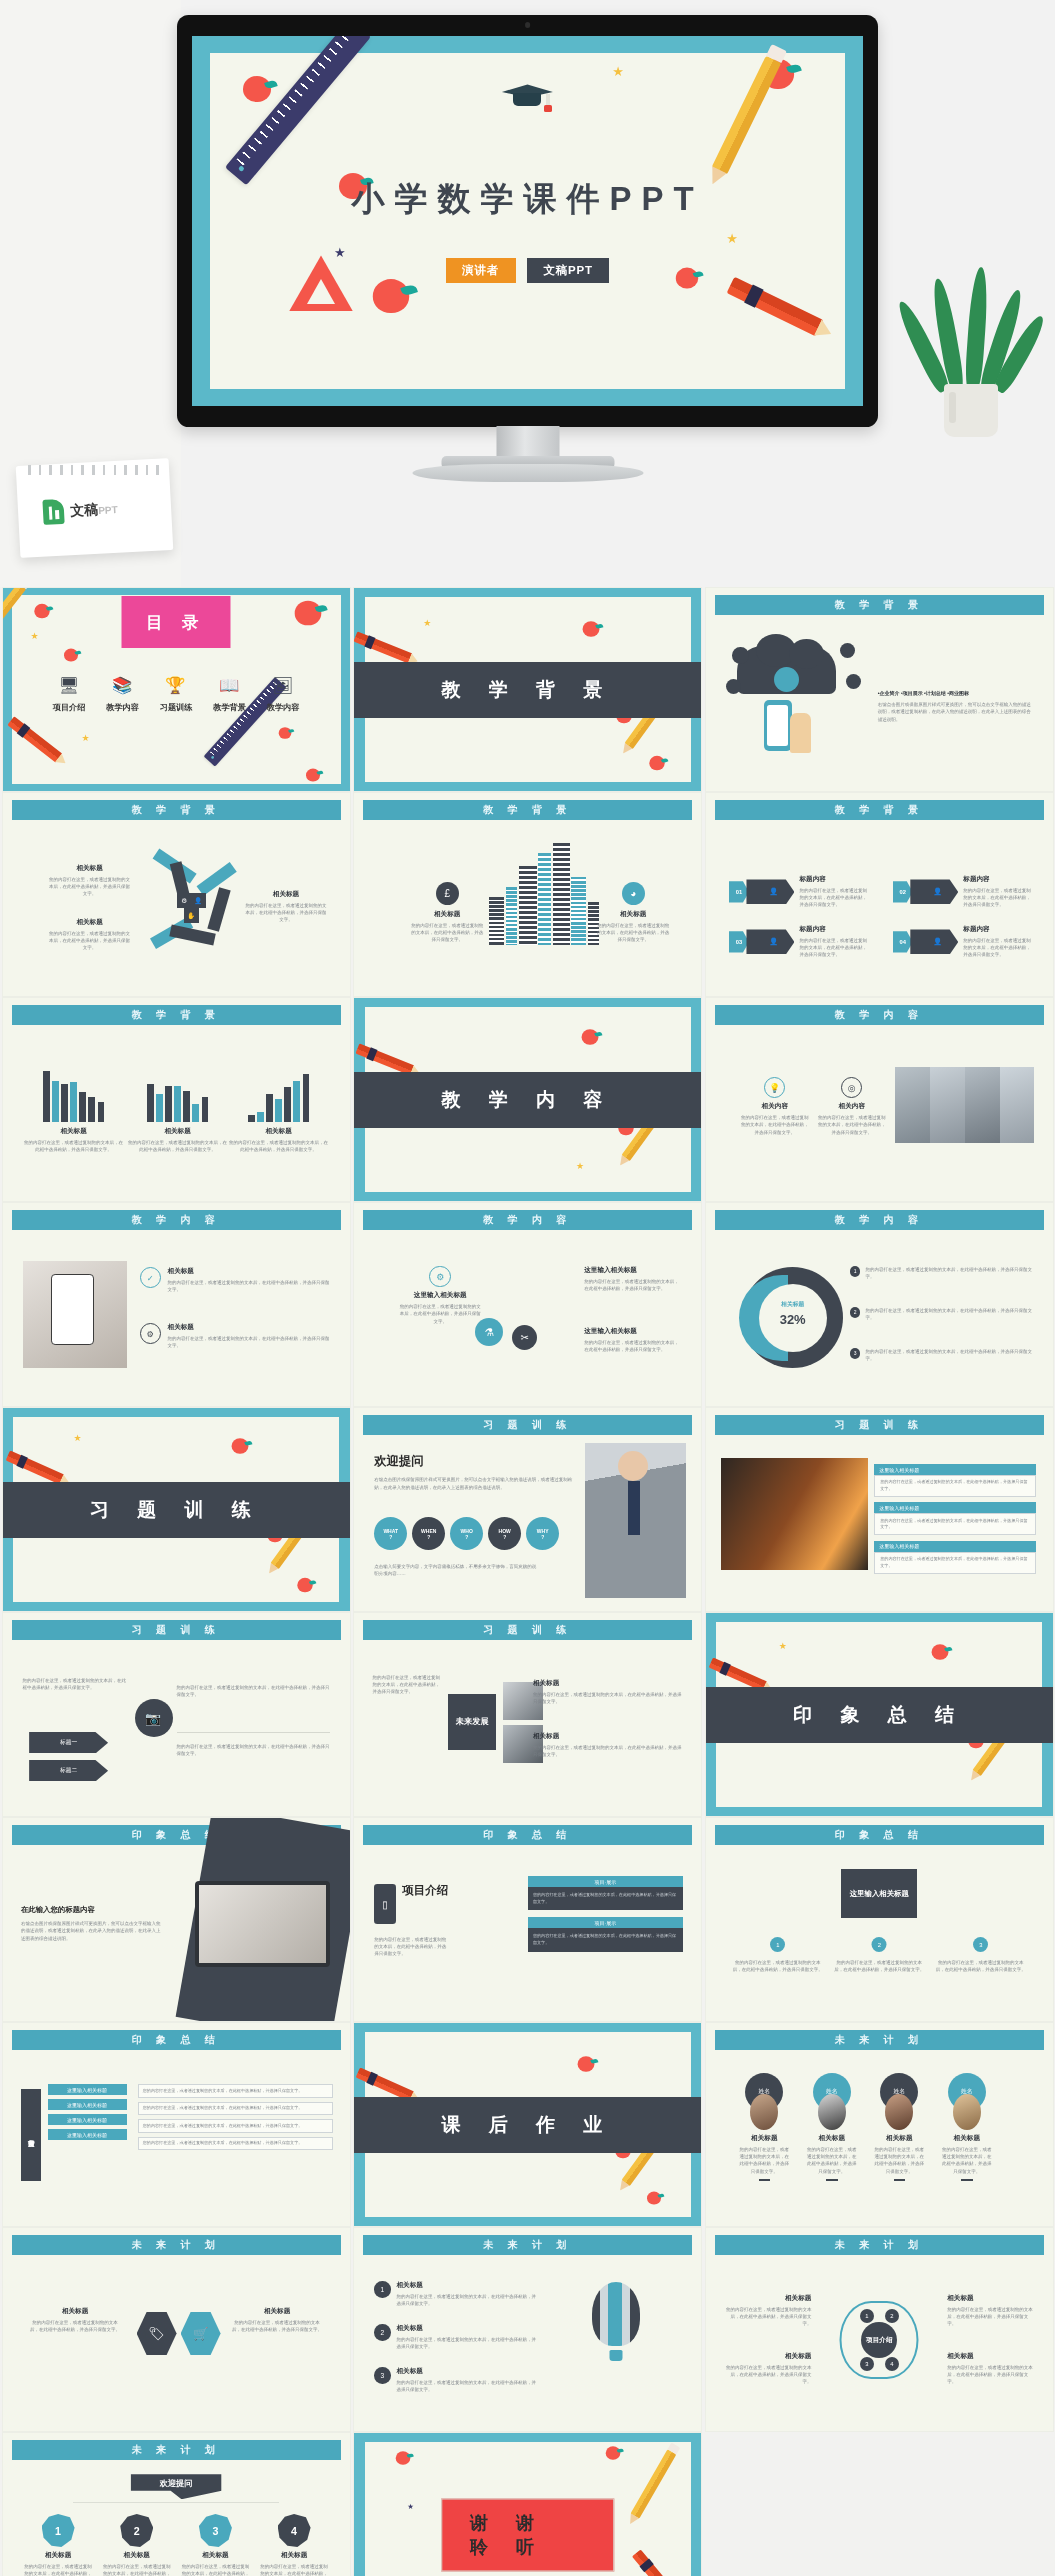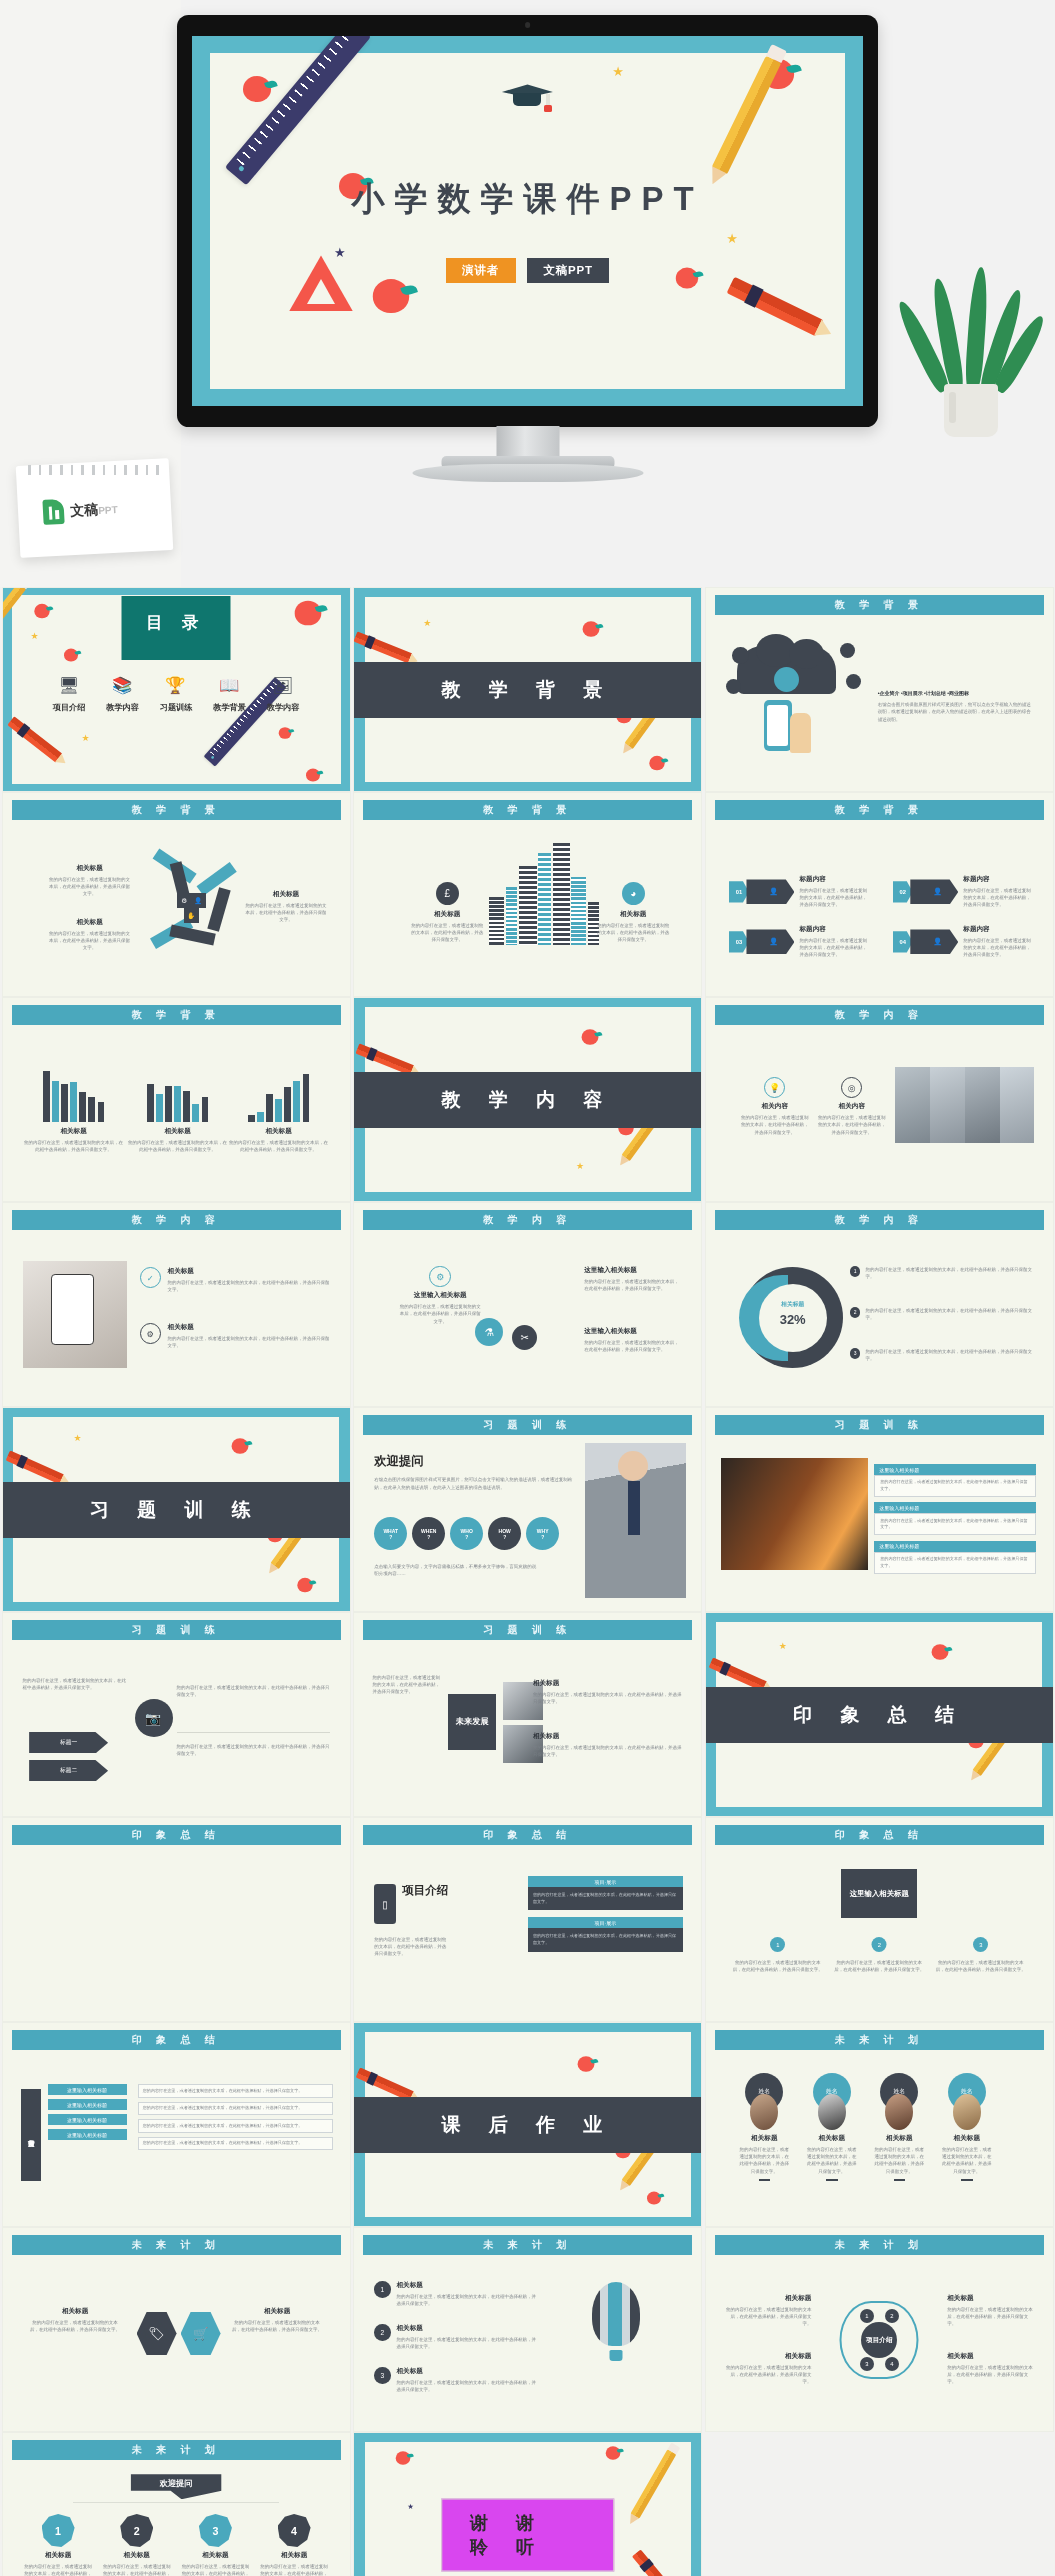--- a/index.html
+++ b/index.html
@@ -124,22 +124,22 @@
   .divider { background:#5bb8c9; }
   .divider .frame { position:absolute; left:10.7px; top:9px; right:10.7px; bottom:9px; background:#f4f6ec; }
   .divider .band {
     position:absolute; left:0; right:0; top:50%; transform:translateY(-50%);
     height:56px; background:#3f4650; color:#fff; font-size:19px; font-weight:bold;
     letter-spacing:11.5px; text-align:center; line-height:56px;
   }
 
   
   .toc-title {
-    position:absolute; left:50%; transform:translateX(-50%); top:8.2px; width:109px; height:64px;
-    background:#0f766e; color:#fff; font-size:16.5px; font-weight:bold; letter-spacing:7.4px;
+    position:absolute; left:50%; transform:translateX(-50%); top:8.2px; width:109px; height:52px;
+    background:#ec4899; color:#fff; font-size:16.5px; font-weight:bold; letter-spacing:7.4px;
     text-align:center; line-height:52px;
   }
   .toc-items { position:absolute; left:41px; right:41px; top:87px; display:flex; justify-content:space-between; }
   .toc-it { width:51px; text-align:center; }
   .toc-ic { font-size:16.5px; color:#3f4650; line-height:21.4px; }
   .toc-lb { font-size:8.2px; color:#3a3a3a; font-weight:bold; margin-top:5.8px; }
 
   
   .rt { font-size:6.6px; font-weight:bold; color:#2f343b; }
   .rp { font-size:4.5px; color:#7b8087; line-height:1.65; margin-top:2.5px; }
@@ -177,21 +177,21 @@
   .ppl { display:flex; gap:1.6px; }
   .ppl span { display:block; width:31px; height:43px; background:linear-gradient(160deg,#b9c2c8,#7d878f); }
 
   .balloon { position:relative; width:48px; height:64px; }
   .balloon .b-body { position:absolute; inset:0; border-radius:50% 50% 42% 42%;
     background:linear-gradient(90deg,#3f4650 0 16%, #cfd8dc 16% 34%, #4aa8bd 34% 62%, #cfd8dc 62% 80%, #3f4650 80% 100%); }
   .balloon .b-basket { position:absolute; left:50%; transform:translateX(-50%); bottom:-15px; width:13px; height:11.5px; background:#4aa8bd; border-radius:1.6px 1.6px 3.3px 3.3px; }
 
   .thanks-box {
     position:absolute; left:50%; top:50%; transform:translate(-50%,-50%);
-    padding:11.5px 28px; border:1.6px solid #d8dad0; background:#d946ef;
+    padding:11.5px 28px; border:1.6px solid #d8dad0; background:#ef4444;
     font-size:18px; font-weight:bold; color:#2c2c2c; letter-spacing:11.5px;
   }
 
   .tiny { font-size:4.1px; color:#7b8087; line-height:1.6; }
   .num-dot { width:10.7px; height:10.7px; border-radius:50%; background:#3f4650; color:#fff;
     font-size:5px; display:flex; align-items:center; justify-content:center; flex:none; }
 </style>
 </head>
 <body>
 
@@ -696,20 +696,30 @@
     <div class="pencil-y" style="right:46px; bottom:11.5px; transform:rotate(36deg) scale(.6);"></div>
     <div class="apple" style="left:8.2px; top:96px; transform:scale(1.05);"></div>
     <div class="apple" style="right:99px; top:26px; transform:scale(.6);"></div>
     <div class="apple" style="right:63px; top:115px; transform:scale(.55);"></div>
     <div class="star y" style="left:73px; top:28px; font-size:9px;">★</div>
     <div class="band">印 象 总 结</div>
   </div>
 
   <div class="slide">
     <div class="hdr">印 象 总 结</div>
+    <div class="body-area">
+      <div style="position:absolute; right:-15px; top:-33px; width:157px; height:214px; background:#3f4650; transform:rotate(10deg);"></div>
+      <div style="position:absolute; right:5px; top:30px; width:135px; height:86px; background:#2f3338; border-radius:4.1px; padding:4.1px;">
+        <div style="width:100%; height:100%; background:linear-gradient(135deg,#e6e3de,#b3aea7);"></div>
+      </div>
+      <div style="position:absolute; left:3.3px; top:54px; width:140px;">
+        <div style="font-size:7.4px; font-weight:bold; color:#2b2b2b;">在此输入您的标题内容</div>
+        <div class="rp" style="margin-top:5px;">右键点击图片或保留原图片样式可更换图片，您可以点击文字框输入您的描述说明，或者通过复制粘贴，在此录入您的描述说明，在此录入上述图表的综合描述说明。</div>
+      </div>
+    </div>
   </div>
 
   <div class="slide">
     <div class="hdr">印 象 总 结</div>
     <div class="body-area">
       <div style="position:absolute; left:5px; top:33px; display:flex; align-items:flex-start; gap:6.6px;">
         <div style="width:21.4px; height:40px; background:#3f4650; border-radius:3.3px; color:#fff; display:flex; align-items:center; justify-content:center; font-size:10px;">▯</div>
         <div style="font-size:11.5px; font-weight:bold; color:#2b2b2b; line-height:1.15;">项目介绍</div>
       </div>
       <div class="rp" style="position:absolute; left:5px; top:82px; width:76px;">您的内容打在这里，或者通过复制您的文本后，在此框中选择粘贴，并选择只保留文字。</div>

